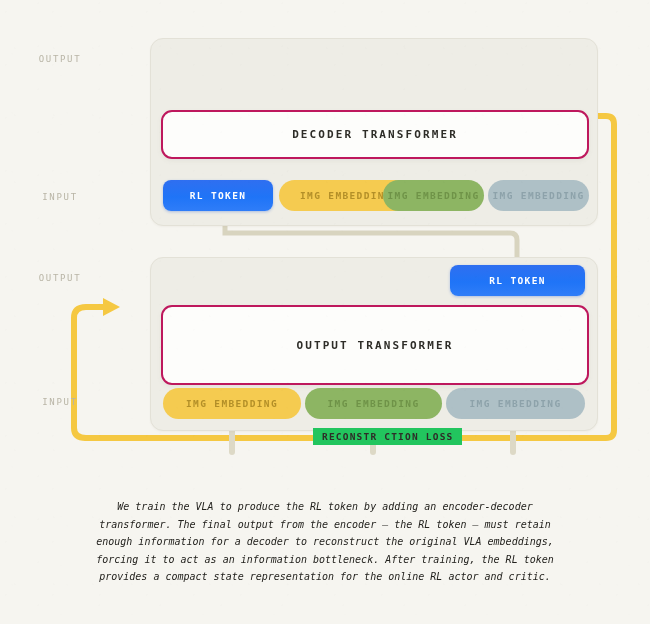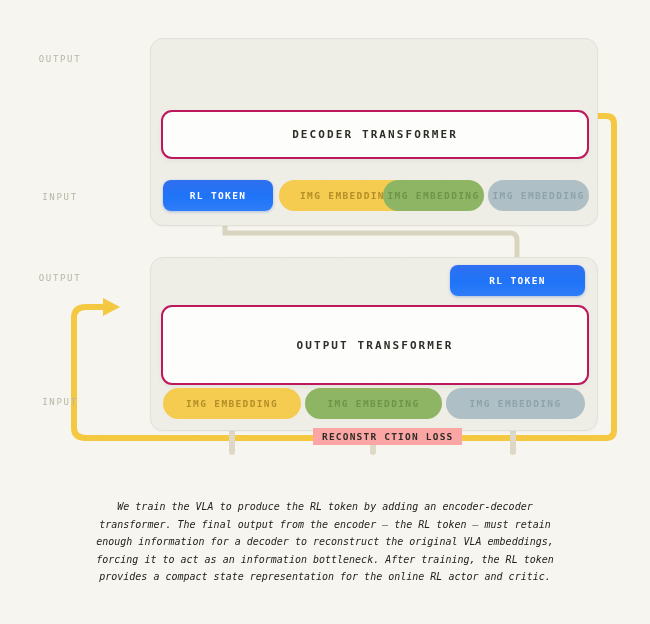--- a/index.html
+++ b/index.html
@@ -126,21 +126,21 @@
   
   #pill-enc-img-1 { left: 163px; top: 388px; width: 138px; height: 31px; }
   #pill-enc-img-2 { left: 305px; top: 388px; width: 137px; height: 31px; }
   #pill-enc-img-3 { left: 446px; top: 388px; width: 139px; height: 31px; }
 
   
   #loss-chip {
     position: absolute;
     left: 313px; top: 428px;
     padding: 3px 9px;
-    background: #fca5a5;
+    background: #22c55e;
     font-size: 9.5px;
     font-weight: 700;
     letter-spacing: 1.2px;
     color: #2e2d28;
     white-space: nowrap;
   }
 
   
   #caption {
     position: absolute;

